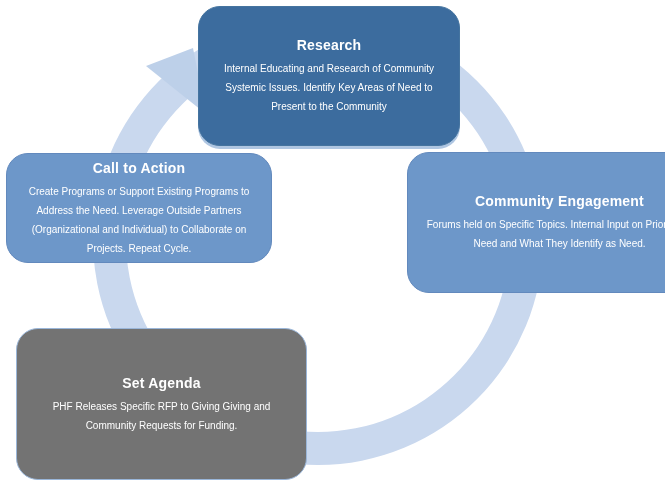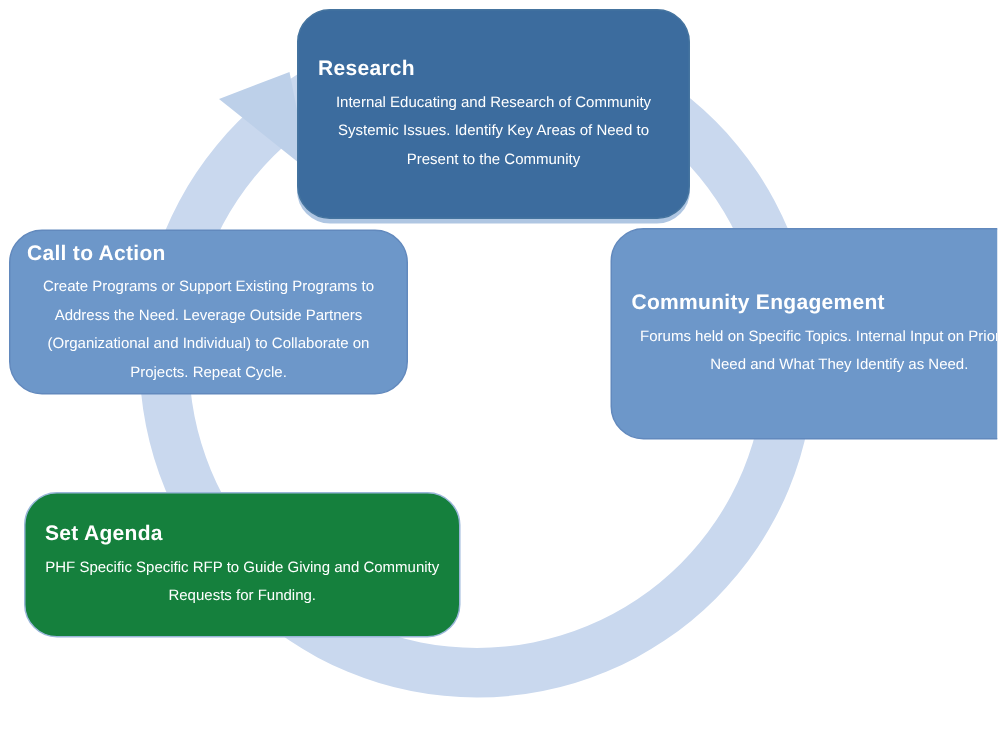--- a/index.html
+++ b/index.html
@@ -23,21 +23,21 @@
   }
   .node {
     position: absolute;
     z-index: 1;
     box-sizing: border-box;
     border-radius: 22px;
     color: #ffffff;
     display: flex;
     flex-direction: column;
     justify-content: center;
-    align-items: flex-start;
+    align-items: center;
     text-align: center;
     padding: 10px 13px;
   }
   .node-title {
     font-size: 14px;
     font-weight: bold;
     line-height: 18px;
     margin-bottom: 5px;
     letter-spacing: 0.2px;
   }
@@ -55,22 +55,22 @@
     left: 407px; top: 152px; width: 305px; height: 141px;
     background: #6D97C9;
     border: 1px solid #6289bd;
   }
   .n-input {
     left: 383px; top: 330px; width: 260px; height: 135px;
     background: #A7C2E3;
     border: 1px solid #9ab6d9;
   }
   .n-agenda {
-    left: 16px; top: 328px; width: 291px; height: 97px;
-    background: #15803d;
+    left: 16px; top: 328px; width: 291px; height: 152px;
+    background: #737373;
     border: 1px solid #9ab6d9;
   }
   .n-cta {
     left: 6px; top: 153px; width: 266px; height: 110px;
     background: #6D97C9;
     border: 1px solid #6289bd;
     padding: 8px 11px;
   }
 </style>
 </head>
@@ -92,21 +92,21 @@
   </div>
 
   <div class="node n-engagement">
     <div class="node-title">Community Engagement</div>
     <div class="node-body">Forums held on Specific Topics. Internal Input on Prioritizing Need and What They Identify as Need.</div>
   </div>
 
 
   <div class="node n-agenda">
     <div class="node-title">Set Agenda</div>
-    <div class="node-body">PHF Specific Specific RFP to Guide Giving and Community Requests for Funding.</div>
+    <div class="node-body">PHF Releases Specific RFP to Giving Giving and Community Requests for Funding.</div>
   </div>
 
   <div class="node n-cta">
     <div class="node-title">Call to Action</div>
     <div class="node-body">Create Programs or Support Existing Programs to Address the Need. Leverage Outside Partners (Organizational and Individual) to Collaborate on Projects. Repeat Cycle.</div>
   </div>
 
 </div>
 
 </body></html>

